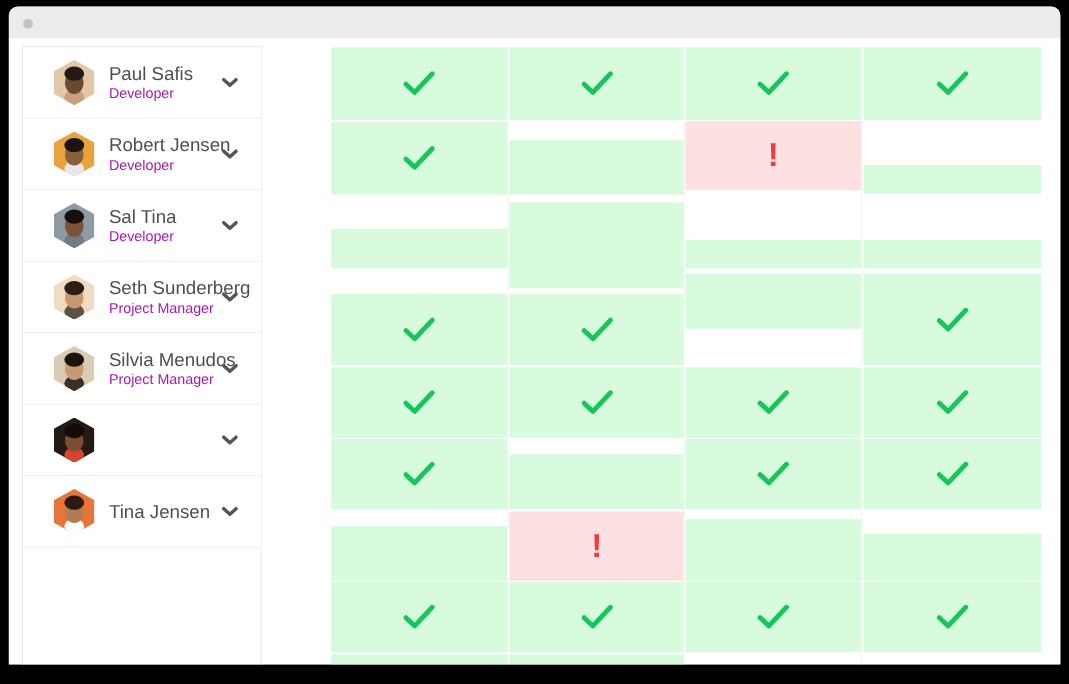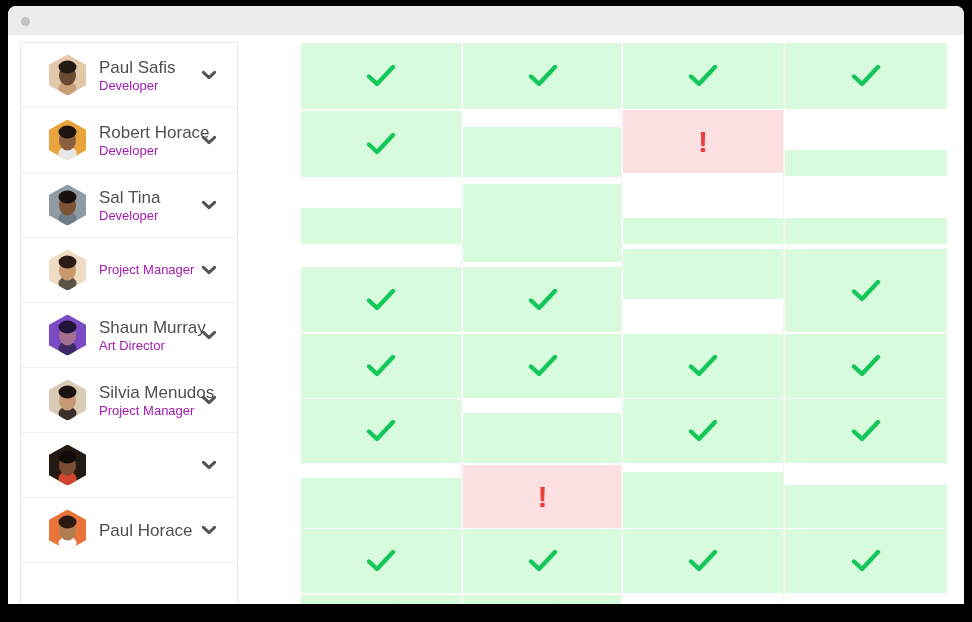--- a/index.html
+++ b/index.html
@@ -199,21 +199,21 @@
             <svg viewBox="0 0 37 41" preserveAspectRatio="none" aria-hidden="true">
               <rect x="0" y="0" width="37" height="41" fill="#e8a33d"></rect>
               <path d="M18.5 38 C 7 38 4 33 4 41 L 33 41 C 33 33 30 38 18.5 38 Z" fill="#e8e8e8"></path>
               <ellipse cx="18.5" cy="34" rx="9" ry="7" fill="#e8e8e8"></ellipse>
               <ellipse cx="18.5" cy="21" rx="8.5" ry="10" fill="#8a5f3e"></ellipse>
               <path d="M10 18 C 10 8 27 8 27 18 C 27 13 24 10 18.5 10 C 13 10 10 13 10 18 Z" fill="#1d1410"></path>
               <ellipse cx="18.5" cy="12.5" rx="9" ry="6.5" fill="#1d1410"></ellipse>
             </svg>
           </div>
           <div class="person-text">
-            <div class="person-name">Robert Horace</div>
+            <div class="person-name">Robert Jensen</div>
             <div class="person-role">Developer</div>
           </div>
           <div class="chevron">
             <svg width="20" height="20" viewBox="0 0 20 20" aria-hidden="true">
               <path d="M4.4 7.4 L10 12.6 L15.6 7.4" fill="none" stroke="#555555" stroke-width="3.1" stroke-linecap="round" stroke-linejoin="round"></path>
             </svg>
           </div>
         </div>
         <div class="person-row">
           <div class="avatar">
@@ -241,42 +241,22 @@
             <svg viewBox="0 0 37 41" preserveAspectRatio="none" aria-hidden="true">
               <rect x="0" y="0" width="37" height="41" fill="#f0dcc2"></rect>
               <path d="M18.5 38 C 7 38 4 33 4 41 L 33 41 C 33 33 30 38 18.5 38 Z" fill="#5b5148"></path>
               <ellipse cx="18.5" cy="34" rx="9" ry="7" fill="#5b5148"></ellipse>
               <ellipse cx="18.5" cy="21" rx="8.5" ry="10" fill="#c9986e"></ellipse>
               <path d="M10 18 C 10 8 27 8 27 18 C 27 13 24 10 18.5 10 C 13 10 10 13 10 18 Z" fill="#2c1d14"></path>
               <ellipse cx="18.5" cy="12.5" rx="9" ry="6.5" fill="#2c1d14"></ellipse>
             </svg>
           </div>
           <div class="person-text">
+            <div class="person-name">Seth Sunderberg</div>
             <div class="person-role">Project Manager</div>
-          </div>
-          <div class="chevron">
-            <svg width="20" height="20" viewBox="0 0 20 20" aria-hidden="true">
-              <path d="M4.4 7.4 L10 12.6 L15.6 7.4" fill="none" stroke="#555555" stroke-width="3.1" stroke-linecap="round" stroke-linejoin="round"></path>
-            </svg>
-          </div>
-        </div>
-        <div class="person-row">
-          <div class="avatar">
-            <svg viewBox="0 0 37 41" preserveAspectRatio="none" aria-hidden="true">
-              <rect x="0" y="0" width="37" height="41" fill="#7b4bc4"></rect>
-              <path d="M18.5 38 C 7 38 4 33 4 41 L 33 41 C 33 33 30 38 18.5 38 Z" fill="#3b2a63"></path>
-              <ellipse cx="18.5" cy="34" rx="9" ry="7" fill="#3b2a63"></ellipse>
-              <ellipse cx="18.5" cy="21" rx="8.5" ry="10" fill="#a5708f"></ellipse>
-              <path d="M10 18 C 10 8 27 8 27 18 C 27 13 24 10 18.5 10 C 13 10 10 13 10 18 Z" fill="#201538"></path>
-              <ellipse cx="18.5" cy="12.5" rx="9" ry="6.5" fill="#201538"></ellipse>
-            </svg>
-          </div>
-          <div class="person-text">
-            <div class="person-name">Shaun Murray</div>
-            <div class="person-role">Art Director</div>
           </div>
           <div class="chevron">
             <svg width="20" height="20" viewBox="0 0 20 20" aria-hidden="true">
               <path d="M4.4 7.4 L10 12.6 L15.6 7.4" fill="none" stroke="#555555" stroke-width="3.1" stroke-linecap="round" stroke-linejoin="round"></path>
             </svg>
           </div>
         </div>
         <div class="person-row">
           <div class="avatar">
             <svg viewBox="0 0 37 41" preserveAspectRatio="none" aria-hidden="true">
@@ -320,21 +300,21 @@
             <svg viewBox="0 0 37 41" preserveAspectRatio="none" aria-hidden="true">
               <rect x="0" y="0" width="37" height="41" fill="#e8743a"></rect>
               <path d="M18.5 38 C 7 38 4 33 4 41 L 33 41 C 33 33 30 38 18.5 38 Z" fill="#ffffff"></path>
               <ellipse cx="18.5" cy="34" rx="9" ry="7" fill="#ffffff"></ellipse>
               <ellipse cx="18.5" cy="21" rx="8.5" ry="10" fill="#b07c54"></ellipse>
               <path d="M10 18 C 10 8 27 8 27 18 C 27 13 24 10 18.5 10 C 13 10 10 13 10 18 Z" fill="#2a1a10"></path>
               <ellipse cx="18.5" cy="12.5" rx="9" ry="6.5" fill="#2a1a10"></ellipse>
             </svg>
           </div>
           <div class="person-text">
-            <div class="person-name">Paul Horace</div>
+            <div class="person-name">Tina Jensen</div>
           </div>
           <div class="chevron">
             <svg width="20" height="20" viewBox="0 0 20 20" aria-hidden="true">
               <path d="M4.4 7.4 L10 12.6 L15.6 7.4" fill="none" stroke="#555555" stroke-width="3.1" stroke-linecap="round" stroke-linejoin="round"></path>
             </svg>
           </div>
         </div>
       </div>
 
     <div id="grid">

